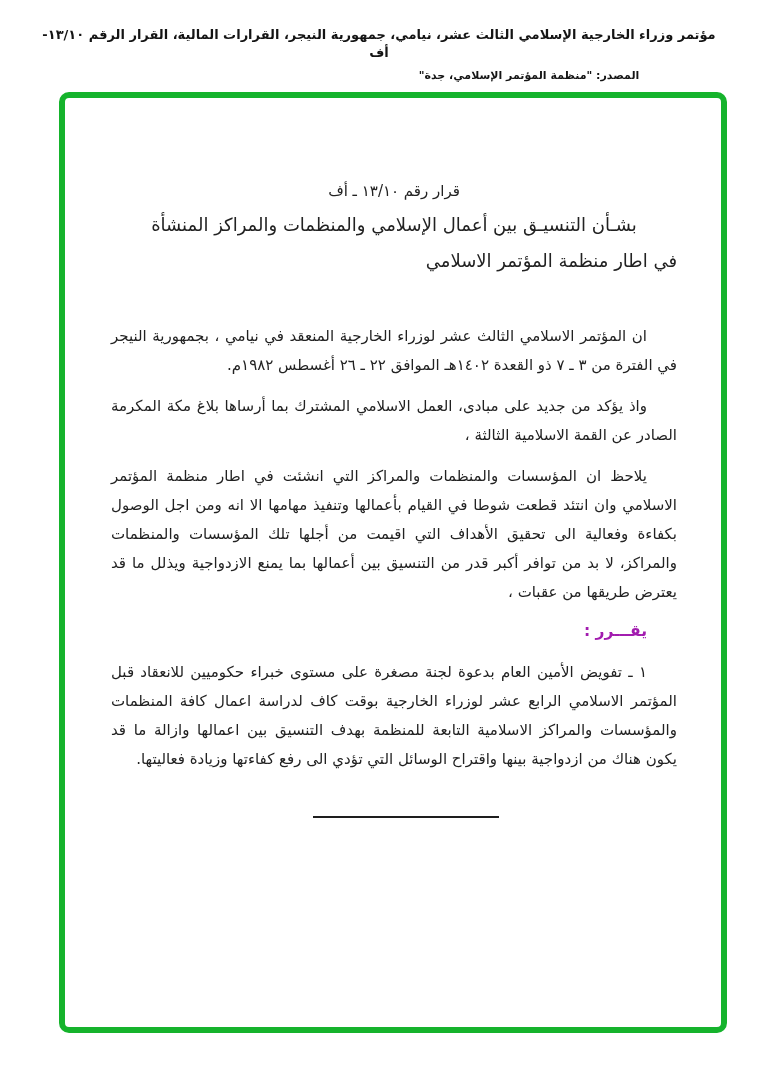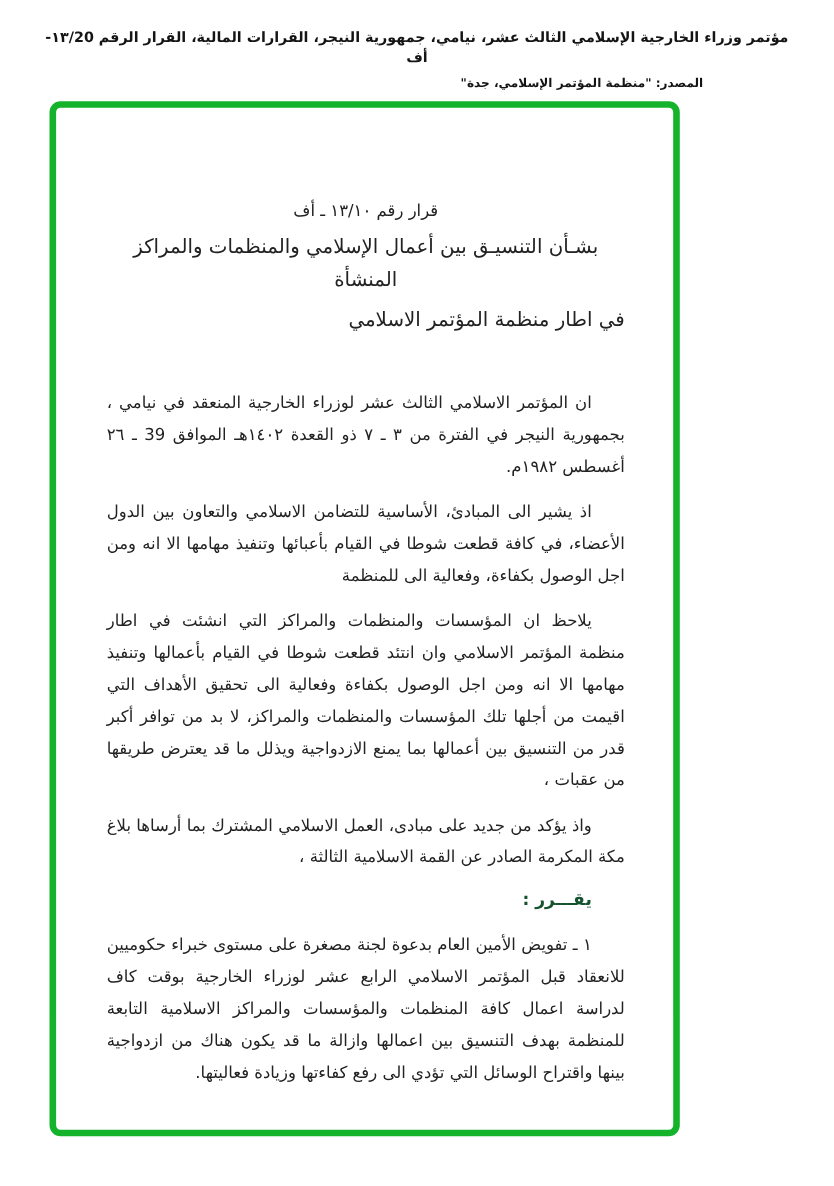--- a/index.html
+++ b/index.html
@@ -34,23 +34,23 @@
   .header-line2 {
     font-size: 11px;
     line-height: 15px;
     margin-top: 6px;
     transform: translateX(150px);
   }
 
   
   .doc-frame {
     position: absolute;
-    left: 45px;
+    left: 59px;
     top: 92px;
-    width: 573px;
+    width: 668px;
     height: 941px;
     box-sizing: border-box;
     border: 6px solid #15b32c;
     border-radius: 10px;
     background: #ffffff;
     overflow: hidden;
   }
 
   .doc-content {
     direction: rtl;
@@ -91,58 +91,57 @@
   }
   .para-first {
     margin-top: 46px;
   }
   .decree-heading {
     font-size: 15.5px;
     line-height: 29px;
     margin-top: 10px;
     text-indent: 30px;
     font-weight: bold;
-    color: #14532d;
+    color: #a21caf;
   }
   .decree-item {
   }
 
   
   .signature-line {
     width: 186px;
     height: 0;
     border-top: 2px solid #1e1e1e;
     margin: 42px auto 0 auto;
     transform: translateX(12px);
   }
 </style>
 </head>
 <body>
 
 <div class="page-header" dir="rtl">
-  <div class="header-line1">مؤتمر وزراء الخارجية الإسلامي الثالث عشر، نيامي، جمهورية النيجر، القرارات المالية، القرار الرقم ١٣/20- أف</div>
+  <div class="header-line1">مؤتمر وزراء الخارجية الإسلامي الثالث عشر، نيامي، جمهورية النيجر، القرارات المالية، القرار الرقم ١٣/١٠- أف</div>
   <div class="header-line2">المصدر:  "منظمة المؤتمر الإسلامي، جدة"</div>
 </div>
 
 <div class="doc-frame">
   <div class="doc-content">
 
     <div class="doc-title">
       <div class="title-line1">قرار رقم ١٣/١٠ ـ أف</div>
       <div class="title-line2">بشـأن التنسيـق بين أعمال الإسلامي والمنظمات والمراكز المنشأة</div>
       <div class="title-line3">في اطار منظمة المؤتمر الاسلامي</div>
     </div>
 
-    <p class="para para-first">ان المؤتمر الاسلامي الثالث عشر لوزراء الخارجية المنعقد في نيامي ، بجمهورية النيجر في الفترة من ٣ ـ ٧ ذو القعدة ١٤٠٢هـ الموافق 39 ـ ٢٦ أغسطس ١٩٨٢م.</p>
+    <p class="para para-first">ان المؤتمر الاسلامي الثالث عشر لوزراء الخارجية المنعقد في نيامي ، بجمهورية النيجر في الفترة من ٣ ـ ٧ ذو القعدة ١٤٠٢هـ الموافق ٢٢ ـ ٢٦ أغسطس ١٩٨٢م.</p>
 
-    <p class="para">اذ يشير الى المبادئ، الأساسية للتضامن الاسلامي والتعاون بين الدول الأعضاء، في كافة قطعت شوطا في القيام بأعبائها وتنفيذ مهامها الا انه ومن اجل الوصول بكفاءة، وفعالية الى للمنظمة</p>
+
+    <p class="para">واذ يؤكد من جديد على مبادى، العمل الاسلامي المشترك بما أرساها بلاغ مكة المكرمة الصادر عن القمة الاسلامية الثالثة ،</p>
 
     <p class="para">يلاحظ ان المؤسسات والمنظمات والمراكز التي انشئت في اطار منظمة المؤتمر الاسلامي وان انتئد قطعت شوطا في القيام بأعمالها وتنفيذ مهامها الا انه ومن اجل الوصول بكفاءة وفعالية الى تحقيق الأهداف التي اقيمت من أجلها تلك المؤسسات والمنظمات والمراكز، لا بد من توافر أكبر قدر من التنسيق بين أعمالها بما يمنع الازدواجية ويذلل ما قد يعترض طريقها من عقبات ،</p>
-
-    <p class="para">واذ يؤكد من جديد على مبادى، العمل الاسلامي المشترك بما أرساها بلاغ مكة المكرمة الصادر عن القمة الاسلامية الثالثة ،</p>
 
     <div class="decree-heading">يقـــرر :</div>
 
     <p class="para decree-item">١ ـ تفويض الأمين العام بدعوة لجنة مصغرة على مستوى خبراء حكوميين للانعقاد قبل المؤتمر الاسلامي الرابع عشر لوزراء الخارجية بوقت كاف لدراسة اعمال كافة المنظمات والمؤسسات والمراكز الاسلامية التابعة للمنظمة بهدف التنسيق بين اعمالها وازالة ما قد يكون هناك من ازدواجية بينها واقتراح الوسائل التي تؤدي الى رفع كفاءتها وزيادة فعاليتها.</p>
 
 
     <div class="signature-line"></div>
 
   </div>
 </div>

